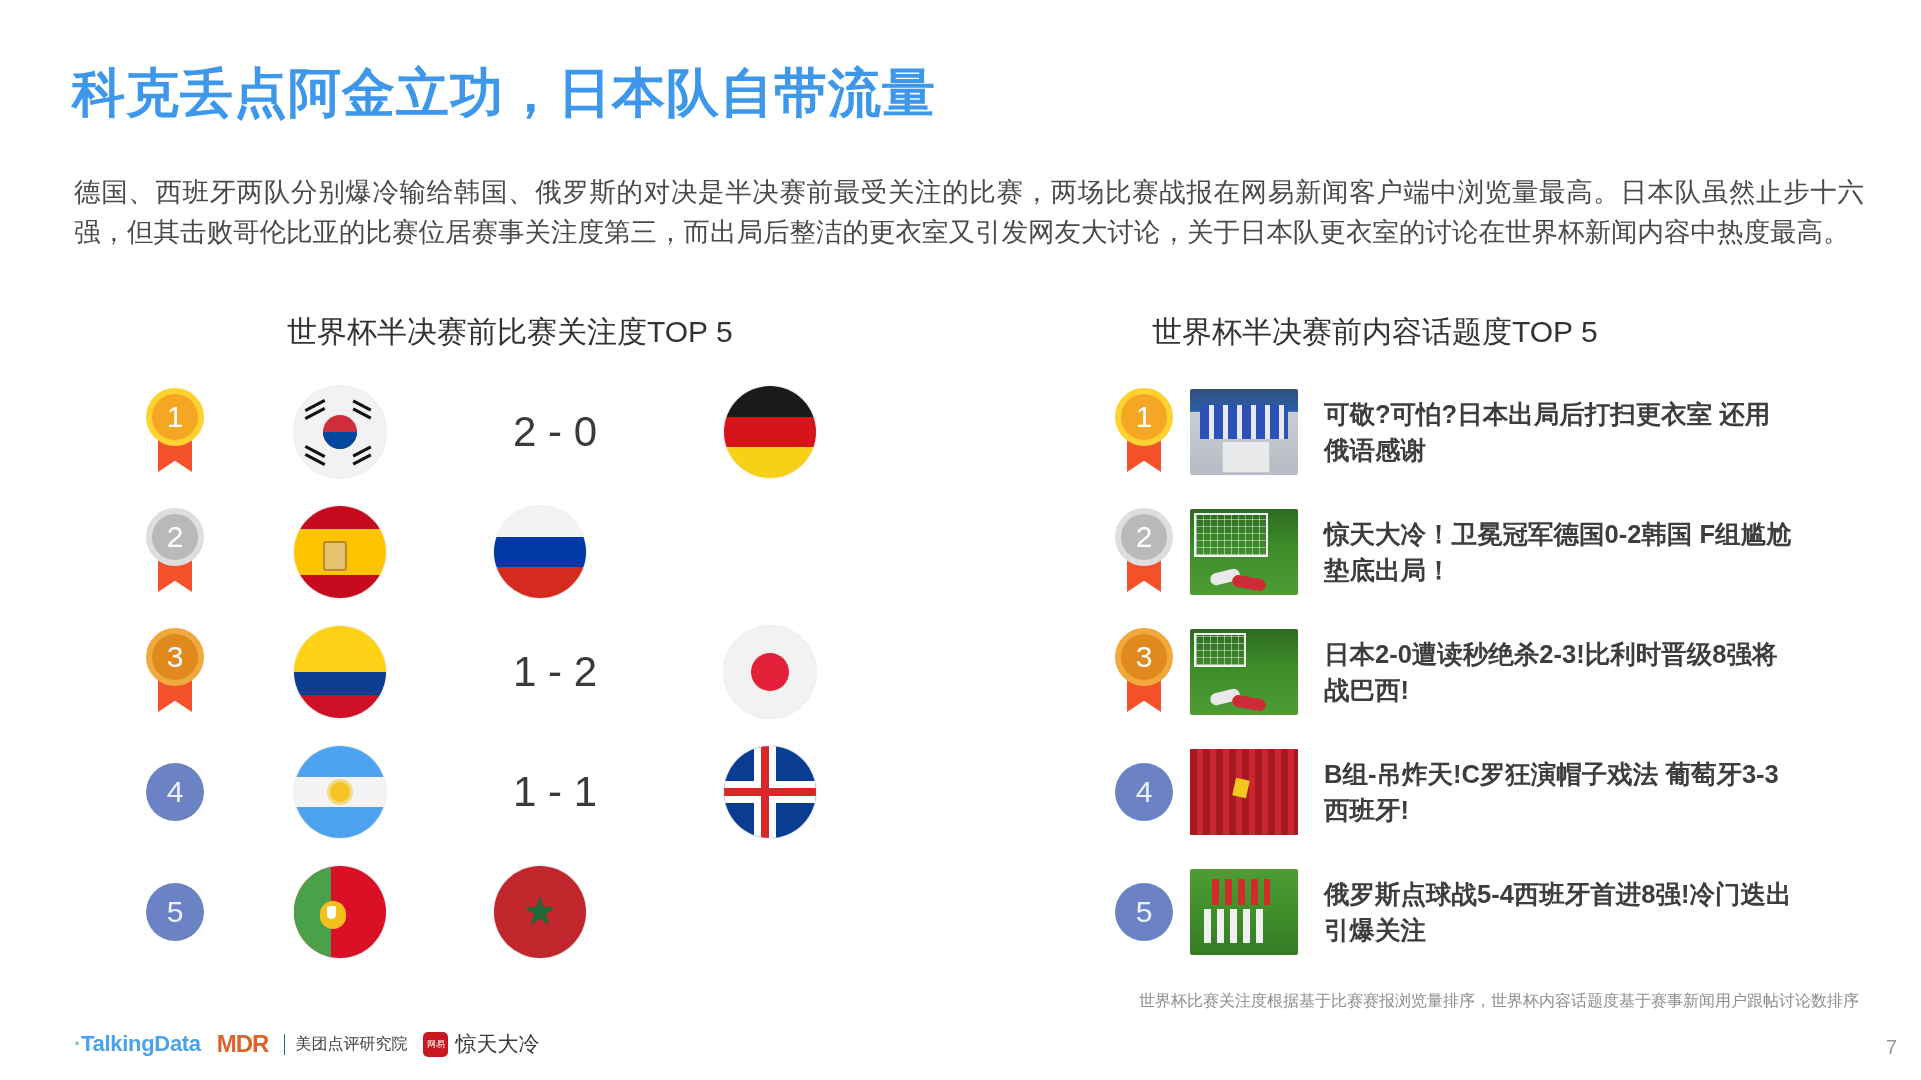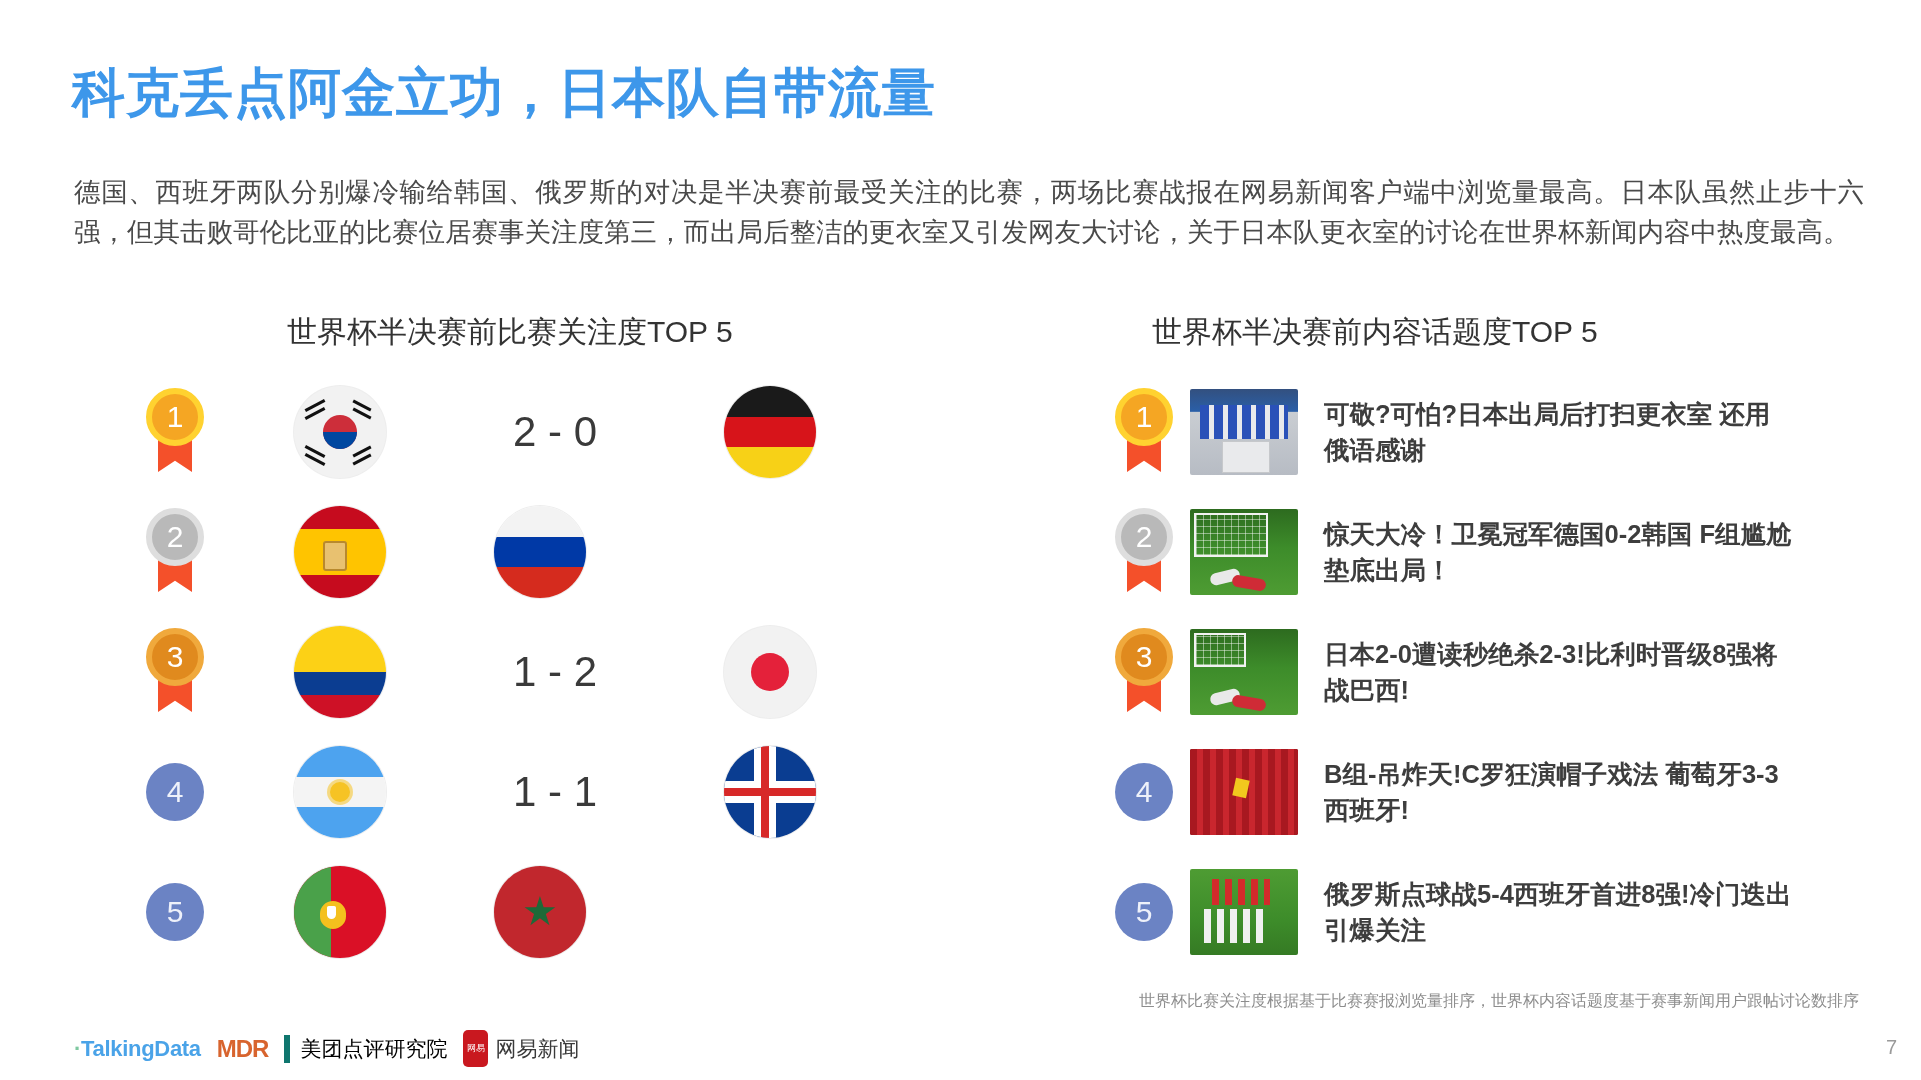--- a/index.html
+++ b/index.html
@@ -180,23 +180,23 @@
     position:absolute;right:62px;top:988px;text-align:right;
     font-size:16px;line-height:25px;color:#8d8d8d;
   }
   .page-no{position:absolute;right:24px;top:1036px;font-size:20px;color:#9a9a9a;}
 
   .logos{position:absolute;left:74px;top:1030px;display:flex;align-items:center;gap:16px;}
   .logo-td{font-size:22px;font-weight:bold;color:#4aa3e8;letter-spacing:-.3px;}
   .logo-td .dot{color:#7ec8a0;}
   .logo-mdr{font-size:24px;font-weight:bold;color:#6fbf8e;letter-spacing:-1px;}
   .logo-mdr span{color:#d8642e;}
-  .logo-mtdp{font-size:21px;color:#000000;border-left:6px solid #0f766e;padding-left:10px;}
+  .logo-mtdp{font-size:16px;color:#404040;border-left:1px solid #0f766e;padding-left:10px;}
   .logo-163{display:flex;align-items:center;gap:7px;}
-  .logo-163 .mark{width:25px;height:37px;border-radius:5px;background:#c9181f;
+  .logo-163 .mark{width:25px;height:25px;border-radius:5px;background:#c9181f;
      color:#fff;font-size:9px;display:flex;align-items:center;justify-content:center;}
   .logo-163 .txt{font-size:21px;color:#3a3a3a;}
 </style>
 </head>
 <body>
 
 <div class="slide">
 
   <div class="page-title">科克丢点阿金立功，日本队自带流量</div>
   <div class="intro">德国、西班牙两队分别爆冷输给韩国、俄罗斯的对决是半决赛前最受关注的比赛，两场比赛战报在网易新闻客户端中浏览量最高。日本队虽然止步十六强，但其击败哥伦比亚的比赛位居赛事关注度第三，而出局后整洁的更衣室又引发网友大讨论，关于日本队更衣室的讨论在世界杯新闻内容中热度最高。</div>
@@ -396,17 +396,17 @@
     <div>世界杯比赛关注度根据基于比赛赛报浏览量排序，世界杯内容话题度基于赛事新闻用户跟帖讨论数排序</div>
   </div>
   <div class="page-no">7</div>
 
   <div class="logos">
     <div class="logo-td"><span class="dot">·</span><span>TalkingData</span></div>
     <div class="logo-mdr"><span>MDR</span></div>
     <div class="logo-mtdp">美团点评研究院</div>
     <div class="logo-163">
       <div class="mark">网易</div>
-      <div class="txt">网易新闻</div>
+      <div class="txt">惊天大冷</div>
     </div>
   </div>
 
 </div>
 
 </body></html>

